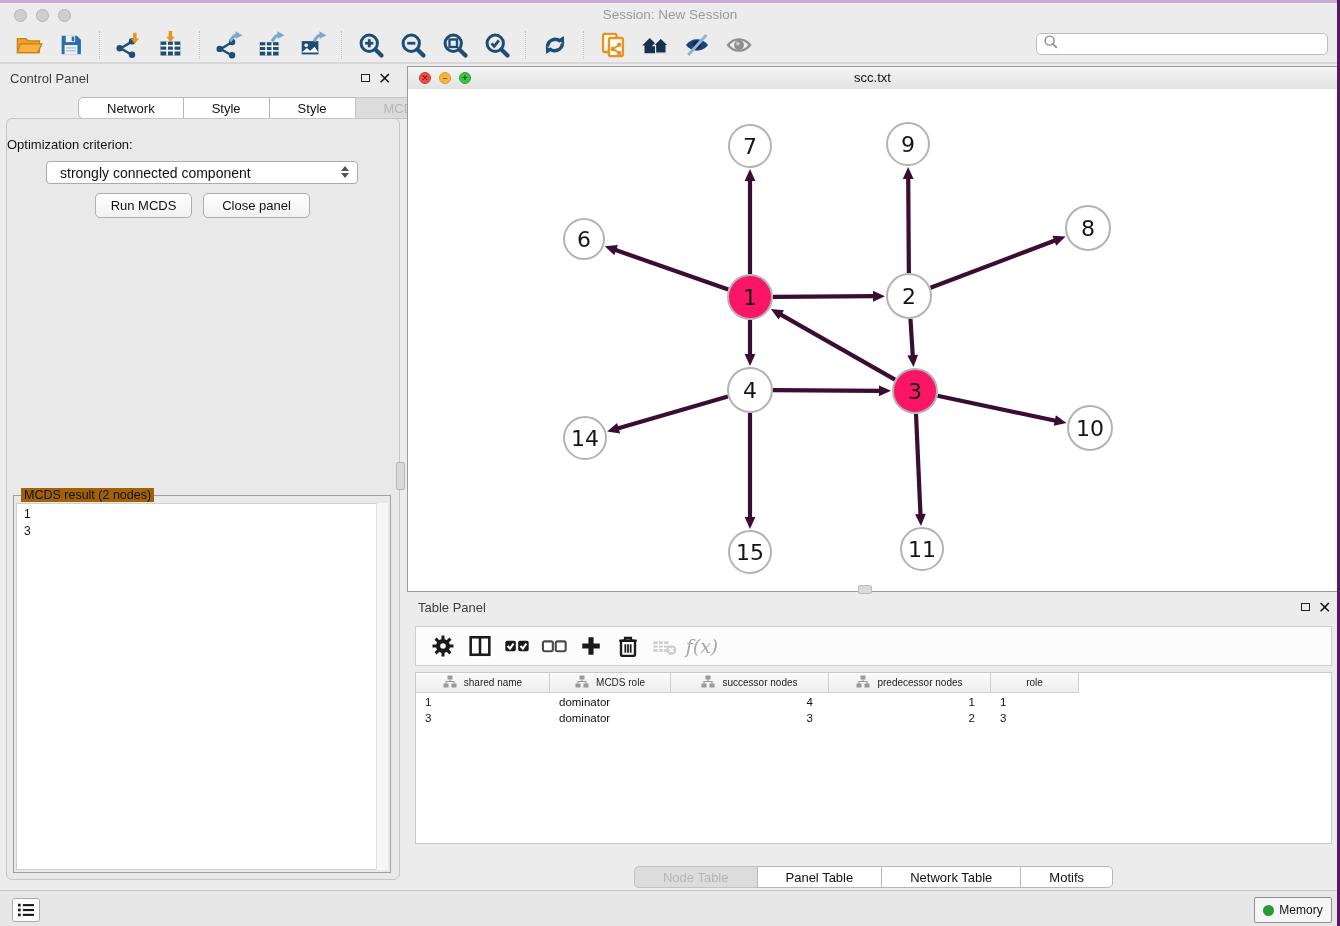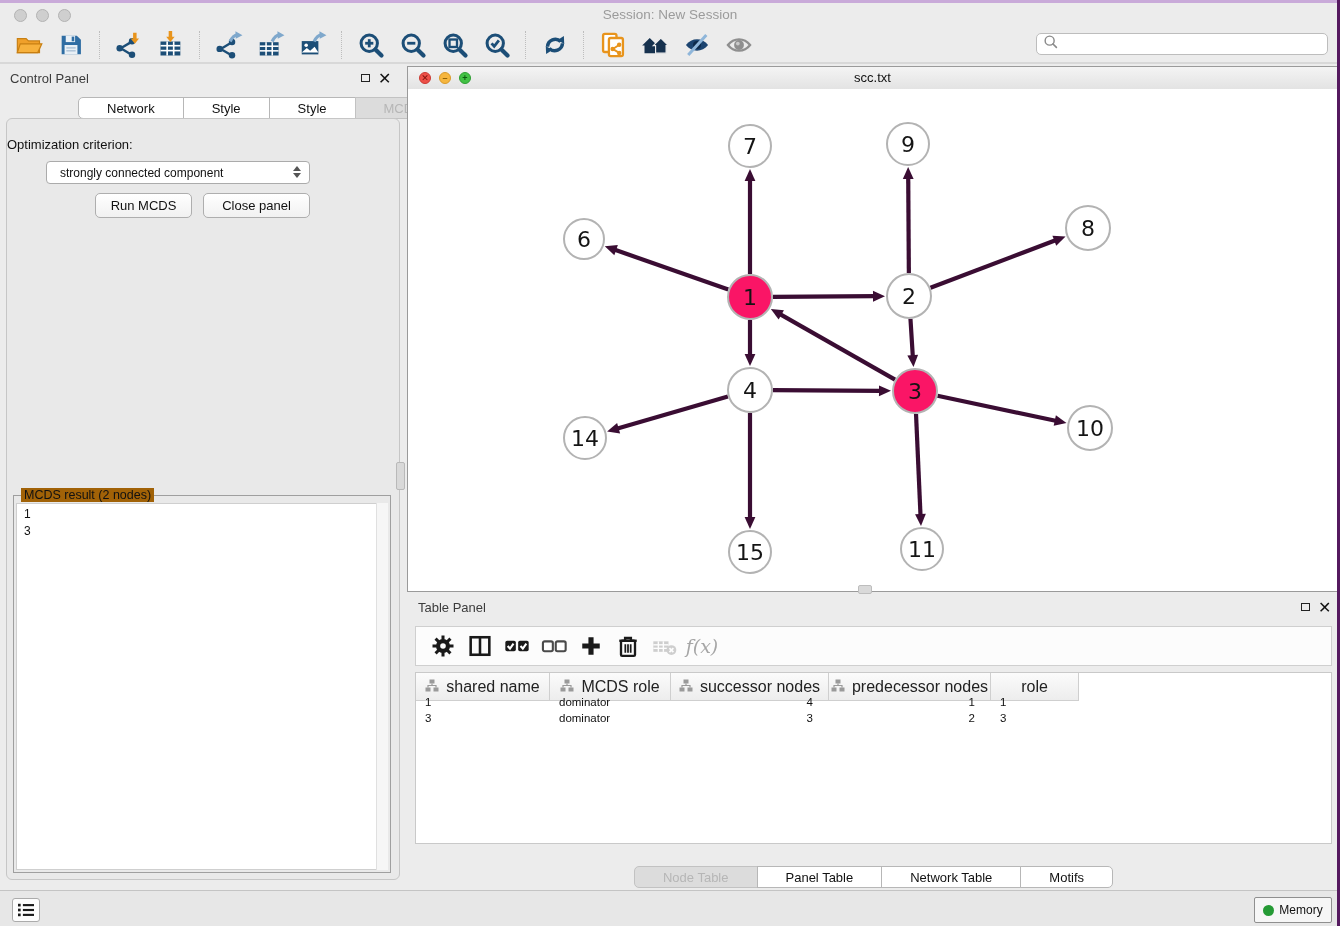--- a/index.html
+++ b/index.html
@@ -36,23 +36,23 @@
   .close-ico{position:absolute;font-size:16px;font-weight:bold;color:#111;line-height:12px;}
   .tabrow{position:absolute;display:flex;}
   .seg{height:20px;padding:0 28px;background:#fff;border:1px solid #b7b7b7;margin-left:-1px;
     font-size:13px;color:#111;display:flex;align-items:center;justify-content:center;}
   .seg.first{border-radius:5px 0 0 5px;margin-left:0;}
   .seg.last{border-radius:0 5px 5px 0;}
   .seg.sel{background:#dcdcdc;color:#b6b6b6;border-color:#c2c2c2;}
   #cp-content{position:absolute;left:6px;top:52px;width:392px;height:760px;background:#e9e9e9;
     border:1px solid #c6c6c6;border-radius:6px;}
   #opt-label{position:absolute;left:0;right:0;top:18px;text-align:left;font-size:13px;color:#111;}
-  #opt-select{position:absolute;left:39px;top:42px;width:264px;height:23px;background:#fff;
+  #opt-select{position:absolute;left:39px;top:42px;width:312px;height:23px;background:#fff;
     border:1px solid #ababab;border-radius:4px;display:flex;align-items:center;
-    padding-left:13px;font-size:12px;color:#111;box-sizing:border-box;}
+    padding-left:13px;font-size:14px;color:#111;box-sizing:border-box;}
   .stepper{position:absolute;right:8px;top:4px;display:flex;flex-direction:column;gap:2px;}
   .tri-up{width:0;height:0;border-left:4px solid transparent;border-right:4px solid transparent;border-bottom:5px solid #555;}
   .tri-dn{width:0;height:0;border-left:4px solid transparent;border-right:4px solid transparent;border-top:5px solid #555;}
   .btn{position:absolute;height:23px;background:linear-gradient(#ffffff,#f1f1f1);
     border:1px solid #aeaeae;border-radius:5px;font-size:13px;color:#111;
     display:flex;align-items:center;justify-content:center;}
   #run-btn{left:88px;top:74px;width:95px;}
   #closepanel-btn{left:196px;top:74px;width:105px;}
   #result-fieldset{position:absolute;left:6px;top:376px;width:378px;height:378px;
     border:1px solid #9f9f9f;box-sizing:border-box;}
@@ -77,23 +77,23 @@
 
   
   #table-panel{left:407px;top:594px;width:933px;height:296px;}
   #tp-toolbar{position:absolute;left:8px;top:32px;width:917px;height:40px;background:#fcfcfc;
     border:1px solid #cfcfcf;display:flex;align-items:center;padding-left:10px;box-sizing:border-box;}
   .tp-btn{width:34px;height:30px;display:flex;align-items:center;justify-content:center;flex:0 0 auto;margin-right:3px;}
   .fx{font-family:"DejaVu Serif","Liberation Serif",serif;font-style:italic;font-size:19px;color:#a6a6a6;}
   #tp-table{position:absolute;left:8px;top:78px;width:917px;height:172px;background:#fff;
     border:1px solid #c9c9c9;box-sizing:border-box;overflow:hidden;}
   #tp-header{position:absolute;left:0;top:0;height:20px;display:flex;}
-  .th{height:28px;background:linear-gradient(#fbfbfb,#ededed);border-right:1px solid #cfcfcf;
+  .th{height:20px;background:linear-gradient(#fbfbfb,#ededed);border-right:1px solid #cfcfcf;
     border-bottom:1px solid #cfcfcf;display:flex;align-items:center;justify-content:center;
-    gap:7px;font-size:16px;color:#222;box-sizing:border-box;}
+    gap:7px;font-size:10px;color:#222;box-sizing:border-box;}
   .trow{position:absolute;left:0;height:16px;display:flex;font-size:11.5px;color:#111;}
   .td{height:16px;display:flex;align-items:center;box-sizing:border-box;}
   #tp-tabs{position:absolute;left:0;right:0;top:272px;display:flex;justify-content:center;}
 
   
   #status-bar{left:0;top:890px;width:1340px;height:36px;background:#e7e7e7;border-top:1px solid #c4c4c4;box-sizing:border-box;}
   #list-btn{position:absolute;left:12px;top:7px;width:26px;height:22px;background:#fdfdfd;
     border:1px solid #ababab;border-radius:3px;display:flex;align-items:center;justify-content:center;}
   #memory-btn{position:absolute;right:8px;top:6px;width:76px;height:24px;background:#f6f6f6;
     border:1px solid #8f8f8f;border-radius:2px;display:flex;align-items:center;justify-content:center;gap:5px;font-size:12px;color:#111;}

